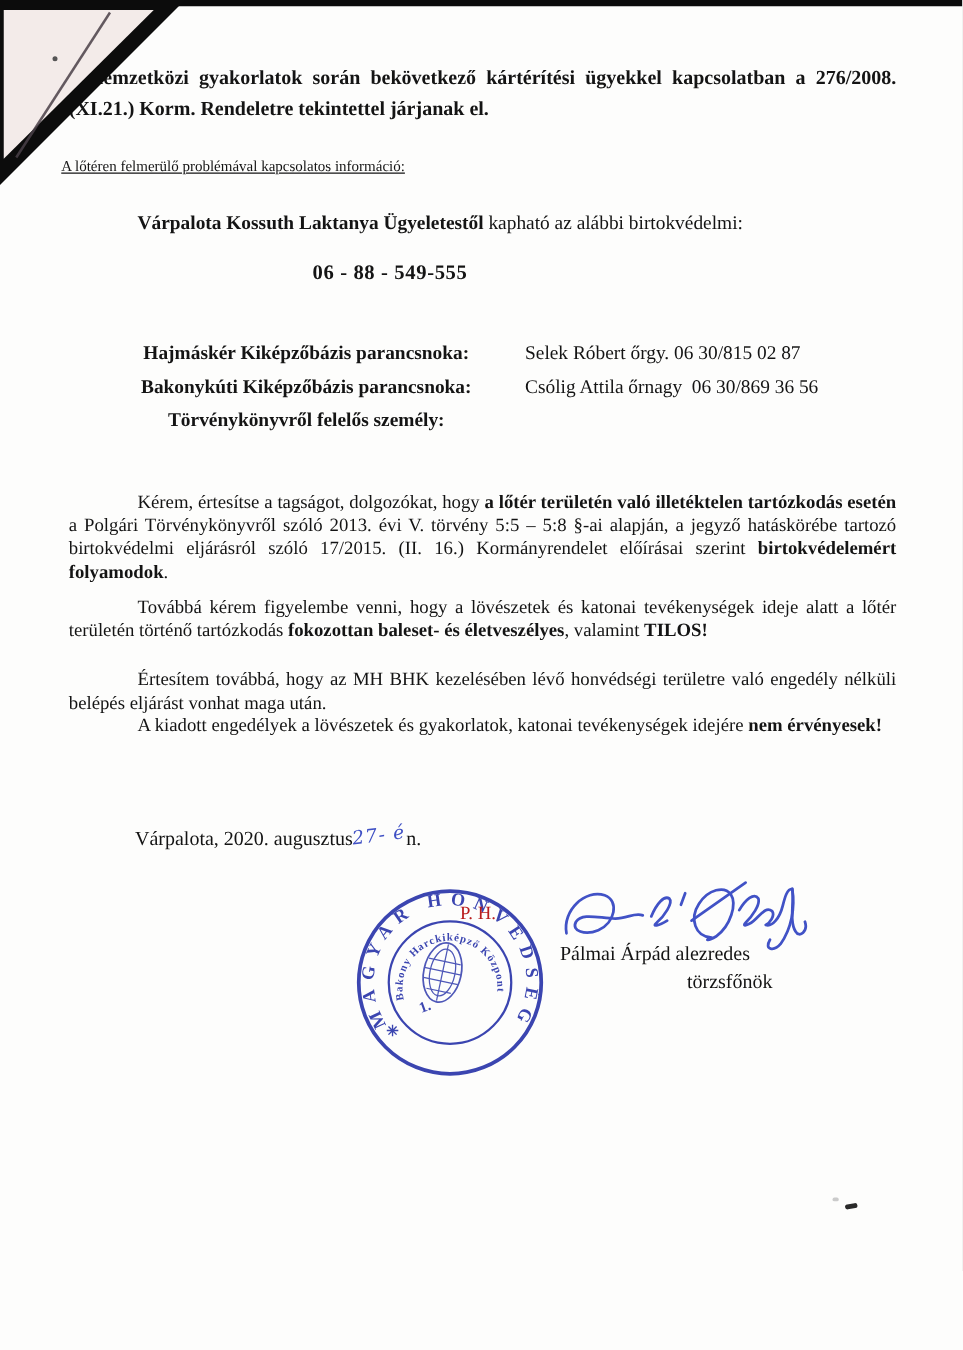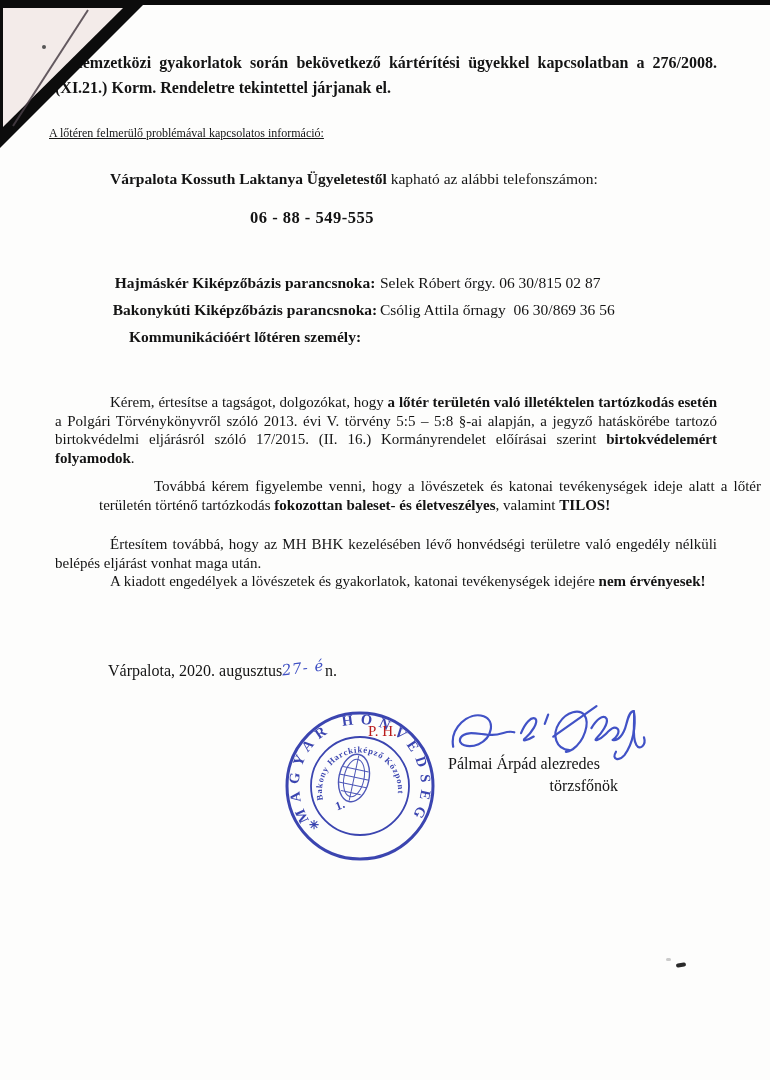--- a/index.html
+++ b/index.html
@@ -15,24 +15,24 @@
   .justify{text-align:justify;}
   .b{font-weight:bold;}
   p{margin:0;}
   .p1{left:55px;top:50px;width:662px;font-size:16px;line-height:25px;font-weight:bold;}
   .heading{left:49px;top:126px;font-size:12px;text-decoration:underline;}
   .duty{left:110px;top:170px;font-size:15.5px;}
   .phone{left:250px;top:208px;font-size:16.5px;font-weight:bold;letter-spacing:.5px;}
   .contacts{left:110px;top:269px;width:560px;text-align:center;}
   .contact-row{display:flex;line-height:27px;font-size:15.5px;}
   .contact-label{width:270px;font-weight:bold;flex:none;}
-  .contact-value{white-space:pre;}
+  .contact-value{white-space:pre;margin-left:40px;}
   .bodypar{left:55px;width:662px;font-size:15px;line-height:18.5px;text-indent:55px;}
   .p2{top:393px;}
-  .p3{top:477px;margin-left:44px;}
+  .p3{top:477px;}
   .p4{top:535px;}
   .p5{top:572px;}
   .dateline{left:108px;top:662px;font-size:16px;}
   .handwritten-date{
     color:#3f50c4;font-style:italic;font-size:15px;
     display:inline-block;transform:rotate(-7deg) translateY(-3px);
     letter-spacing:1px;font-family:"DejaVu Serif",serif;
   }
   .ph-label{left:368px;top:723px;font-size:15px;color:#b91c1c;z-index:3;}
   .sig-name{left:448px;top:755px;font-size:16px;z-index:4;}
@@ -46,35 +46,35 @@
 </style>
 </head>
 <body>
 
 <div class="page">
 
   <p class="abs p1 justify"><span class="b">A nemzetközi gyakorlatok során bekövetkező kártérítési ügyekkel kapcsolatban a 276/2008. (XI.21.) Korm. Rendeletre tekintettel járjanak el.</span></p>
 
   <p class="abs heading">A lőtéren felmerülő problémával kapcsolatos információ:</p>
 
-  <p class="abs duty"><span class="b">Várpalota Kossuth Laktanya Ügyeletestől</span><span> kapható az alábbi telefonszámon:</span></p>
+  <p class="abs duty"><span class="b">Várpalota Kossuth Laktanya Ügyeletestől</span><span> kapható az alábbi birtokvédelmi:</span></p>
 
   <p class="abs phone">06 - 88 - 549-555</p>
 
   <div class="abs contacts">
     <div class="contact-row">
       <span class="contact-label">Hajmáskér Kiképzőbázis parancsnoka:</span>
       <span class="contact-value">Selek Róbert őrgy. 06 30/815 02 87</span>
     </div>
     <div class="contact-row">
       <span class="contact-label">Bakonykúti Kiképzőbázis parancsnoka:</span>
       <span class="contact-value">Csólig Attila őrnagy  06 30/869 36 56</span>
     </div>
     <div class="contact-row">
-      <span class="contact-label">Kommunikációért lőtéren személy:</span>
+      <span class="contact-label">Törvénykönyvről felelős személy:</span>
     </div>
   </div>
 
   <p class="abs bodypar p2 justify"><span>Kérem, értesítse a tagságot, dolgozókat, hogy </span><span class="b">a lőtér területén való illetéktelen tartózkodás esetén</span><span> a Polgári Törvénykönyvről szóló 2013. évi V. törvény 5:5 – 5:8 §-ai alapján, a jegyző hatáskörébe tartozó birtokvédelmi eljárásról szóló 17/2015. (II. 16.) Kormányrendelet előírásai szerint </span><span class="b">birtokvédelemért folyamodok</span><span>.</span></p>
   <p class="abs bodypar p3 justify"><span>Továbbá kérem figyelembe venni, hogy a lövészetek és katonai tevékenységek ideje alatt a lőtér területén történő tartózkodás </span><span class="b">fokozottan baleset- és életveszélyes</span><span>, valamint </span><span class="b">TILOS!</span></p>
   <p class="abs bodypar p4 justify"><span>Értesítem továbbá, hogy az MH BHK kezelésében lévő honvédségi területre való engedély nélküli belépés eljárást vonhat maga után.</span></p>
   <p class="abs bodypar p5 justify"><span>A kiadott engedélyek a lövészetek és gyakorlatok, katonai tevékenységek idejére </span><span class="b">nem érvényesek!</span></p>
 
   <p class="abs dateline">
     <span>Várpalota, 2020. augusztus</span><span class="handwritten-date">27- é</span><span>n.</span>

